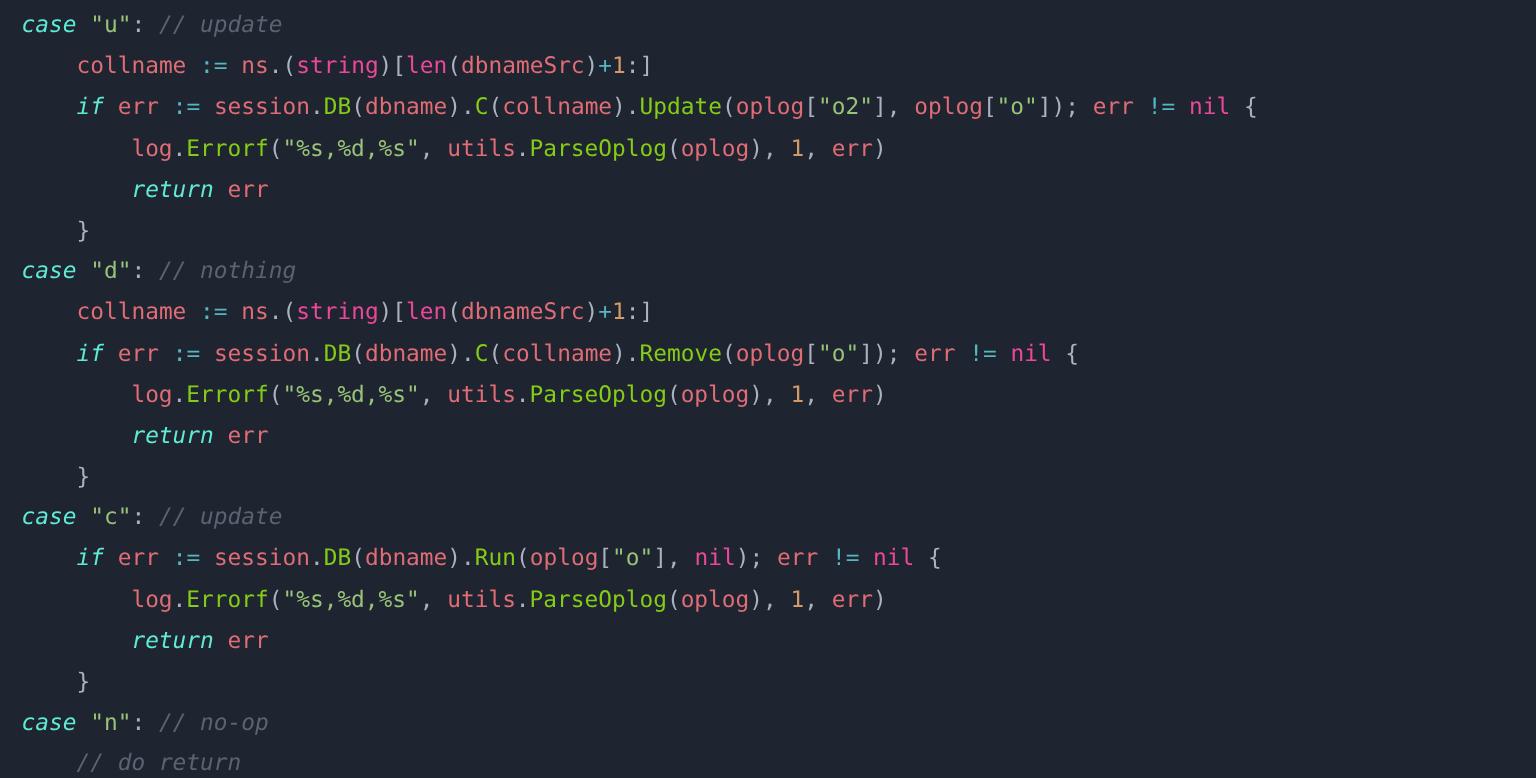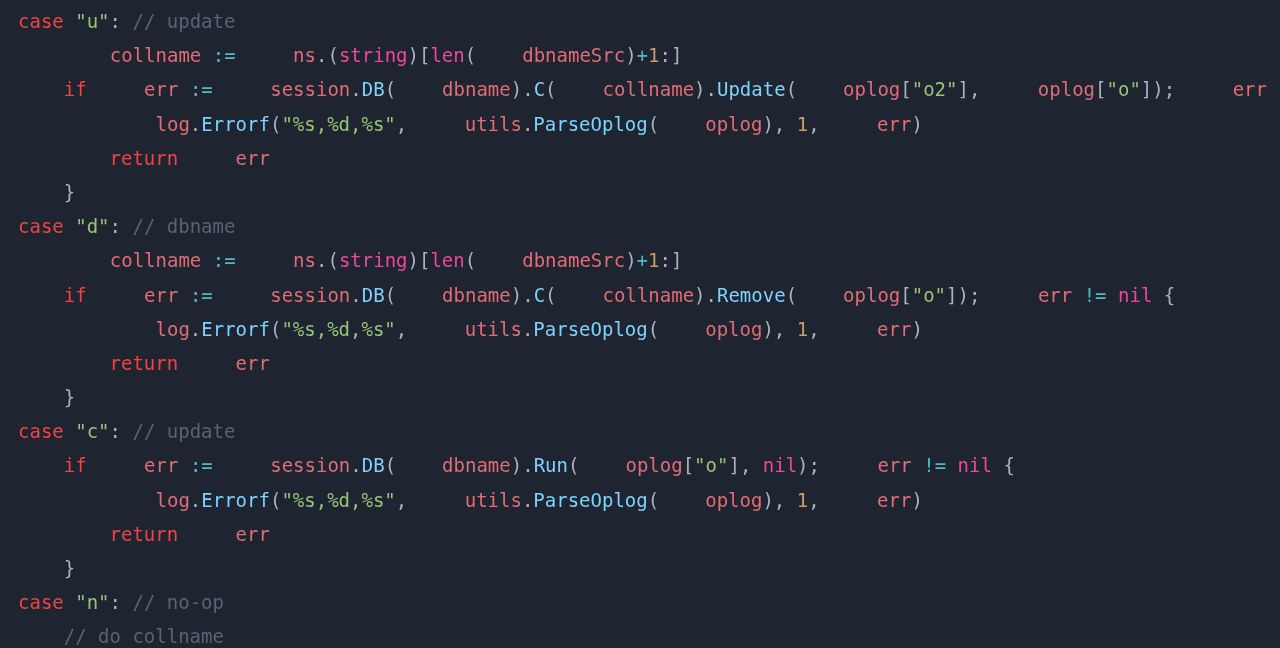--- a/index.html
+++ b/index.html
@@ -10,44 +10,44 @@
     font-size: 19px;
     line-height: 1.8;
     color: #cdd3de;
     overflow: hidden;
   }
   pre {
     margin: 0;
     padding: 4px 0 0 18px;
     white-space: pre;
   }
-  .kw   { color: #ef4444; }   
+  .kw   { color: #5eead4; font-style: italic; }   
   .str  { color: #98c379; }   
-  .cmt  { color: #5c6370; }   
-  .id   { color: #e06c75; margin-left: 46px; }   
-  .fn   { color: #7dd3fc; }   
+  .cmt  { color: #5c6370; font-style: italic; }   
+  .id   { color: #e06c75; }   
+  .fn   { color: #84cc16; }   
   .typ  { color: #ec4899; }   
   .op   { color: #56b6c2; }   
   .num  { color: #d19a66; }   
   .pun  { color: #abb2bf; }   
 </style>
 </head>
 <body>
 
 <pre><span class="kw">case</span> <span class="str">"u"</span><span class="pun">:</span> <span class="cmt">// update</span>
     <span class="id">collname</span> <span class="op">:=</span> <span class="id">ns</span><span class="pun">.</span><span class="pun">(</span><span class="typ">string</span><span class="pun">)</span><span class="pun">[</span><span class="typ">len</span><span class="pun">(</span><span class="id">dbnameSrc</span><span class="pun">)</span><span class="op">+</span><span class="num">1</span><span class="pun">:</span><span class="pun">]</span>
     <span class="kw">if</span> <span class="id">err</span> <span class="op">:=</span> <span class="id">session</span><span class="pun">.</span><span class="fn">DB</span><span class="pun">(</span><span class="id">dbname</span><span class="pun">)</span><span class="pun">.</span><span class="fn">C</span><span class="pun">(</span><span class="id">collname</span><span class="pun">)</span><span class="pun">.</span><span class="fn">Update</span><span class="pun">(</span><span class="id">oplog</span><span class="pun">[</span><span class="str">"o2"</span><span class="pun">]</span><span class="pun">,</span> <span class="id">oplog</span><span class="pun">[</span><span class="str">"o"</span><span class="pun">]</span><span class="pun">)</span><span class="pun">;</span> <span class="id">err</span> <span class="op">!=</span> <span class="typ">nil</span> <span class="pun">{</span>
         <span class="id">log</span><span class="pun">.</span><span class="fn">Errorf</span><span class="pun">(</span><span class="str">"%s,%d,%s"</span><span class="pun">,</span> <span class="id">utils</span><span class="pun">.</span><span class="fn">ParseOplog</span><span class="pun">(</span><span class="id">oplog</span><span class="pun">)</span><span class="pun">,</span> <span class="num">1</span><span class="pun">,</span> <span class="id">err</span><span class="pun">)</span>
         <span class="kw">return</span> <span class="id">err</span>
     <span class="pun">}</span>
-<span class="kw">case</span> <span class="str">"d"</span><span class="pun">:</span> <span class="cmt">// dbname</span>
+<span class="kw">case</span> <span class="str">"d"</span><span class="pun">:</span> <span class="cmt">// nothing</span>
     <span class="id">collname</span> <span class="op">:=</span> <span class="id">ns</span><span class="pun">.</span><span class="pun">(</span><span class="typ">string</span><span class="pun">)</span><span class="pun">[</span><span class="typ">len</span><span class="pun">(</span><span class="id">dbnameSrc</span><span class="pun">)</span><span class="op">+</span><span class="num">1</span><span class="pun">:</span><span class="pun">]</span>
     <span class="kw">if</span> <span class="id">err</span> <span class="op">:=</span> <span class="id">session</span><span class="pun">.</span><span class="fn">DB</span><span class="pun">(</span><span class="id">dbname</span><span class="pun">)</span><span class="pun">.</span><span class="fn">C</span><span class="pun">(</span><span class="id">collname</span><span class="pun">)</span><span class="pun">.</span><span class="fn">Remove</span><span class="pun">(</span><span class="id">oplog</span><span class="pun">[</span><span class="str">"o"</span><span class="pun">]</span><span class="pun">)</span><span class="pun">;</span> <span class="id">err</span> <span class="op">!=</span> <span class="typ">nil</span> <span class="pun">{</span>
         <span class="id">log</span><span class="pun">.</span><span class="fn">Errorf</span><span class="pun">(</span><span class="str">"%s,%d,%s"</span><span class="pun">,</span> <span class="id">utils</span><span class="pun">.</span><span class="fn">ParseOplog</span><span class="pun">(</span><span class="id">oplog</span><span class="pun">)</span><span class="pun">,</span> <span class="num">1</span><span class="pun">,</span> <span class="id">err</span><span class="pun">)</span>
         <span class="kw">return</span> <span class="id">err</span>
     <span class="pun">}</span>
 <span class="kw">case</span> <span class="str">"c"</span><span class="pun">:</span> <span class="cmt">// update</span>
     <span class="kw">if</span> <span class="id">err</span> <span class="op">:=</span> <span class="id">session</span><span class="pun">.</span><span class="fn">DB</span><span class="pun">(</span><span class="id">dbname</span><span class="pun">)</span><span class="pun">.</span><span class="fn">Run</span><span class="pun">(</span><span class="id">oplog</span><span class="pun">[</span><span class="str">"o"</span><span class="pun">]</span><span class="pun">,</span> <span class="typ">nil</span><span class="pun">)</span><span class="pun">;</span> <span class="id">err</span> <span class="op">!=</span> <span class="typ">nil</span> <span class="pun">{</span>
         <span class="id">log</span><span class="pun">.</span><span class="fn">Errorf</span><span class="pun">(</span><span class="str">"%s,%d,%s"</span><span class="pun">,</span> <span class="id">utils</span><span class="pun">.</span><span class="fn">ParseOplog</span><span class="pun">(</span><span class="id">oplog</span><span class="pun">)</span><span class="pun">,</span> <span class="num">1</span><span class="pun">,</span> <span class="id">err</span><span class="pun">)</span>
         <span class="kw">return</span> <span class="id">err</span>
     <span class="pun">}</span>
 <span class="kw">case</span> <span class="str">"n"</span><span class="pun">:</span> <span class="cmt">// no-op</span>
-    <span class="cmt">// do collname</span></pre>
+    <span class="cmt">// do return</span></pre>
 
 </body></html>

